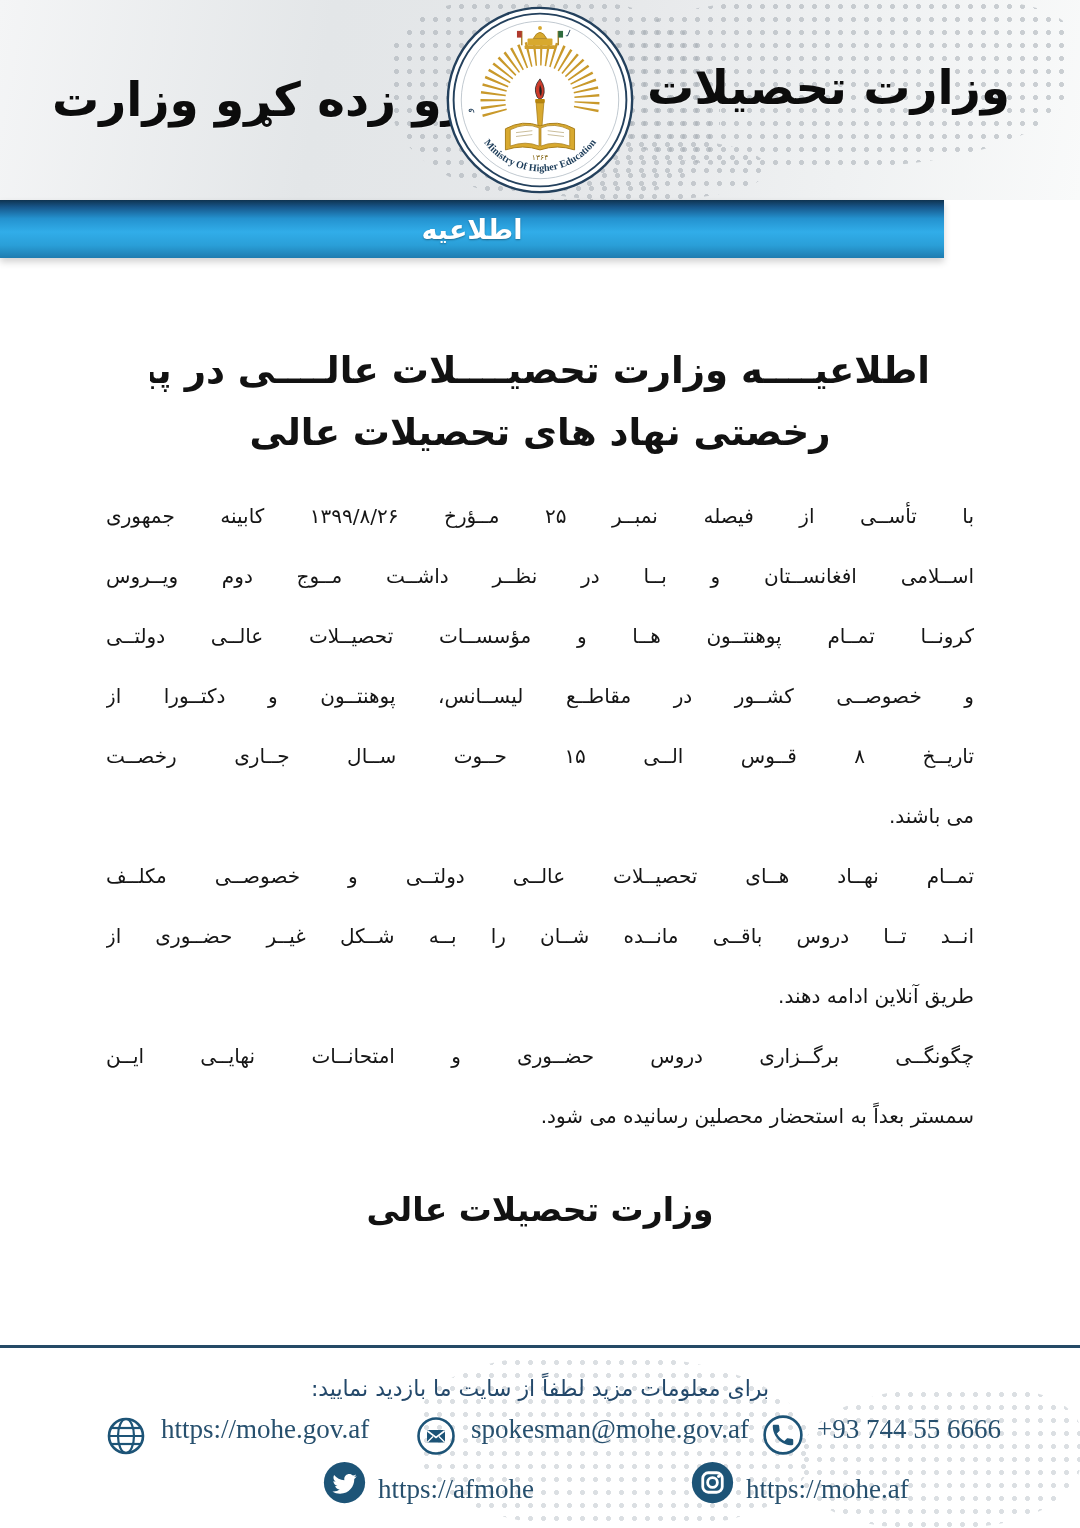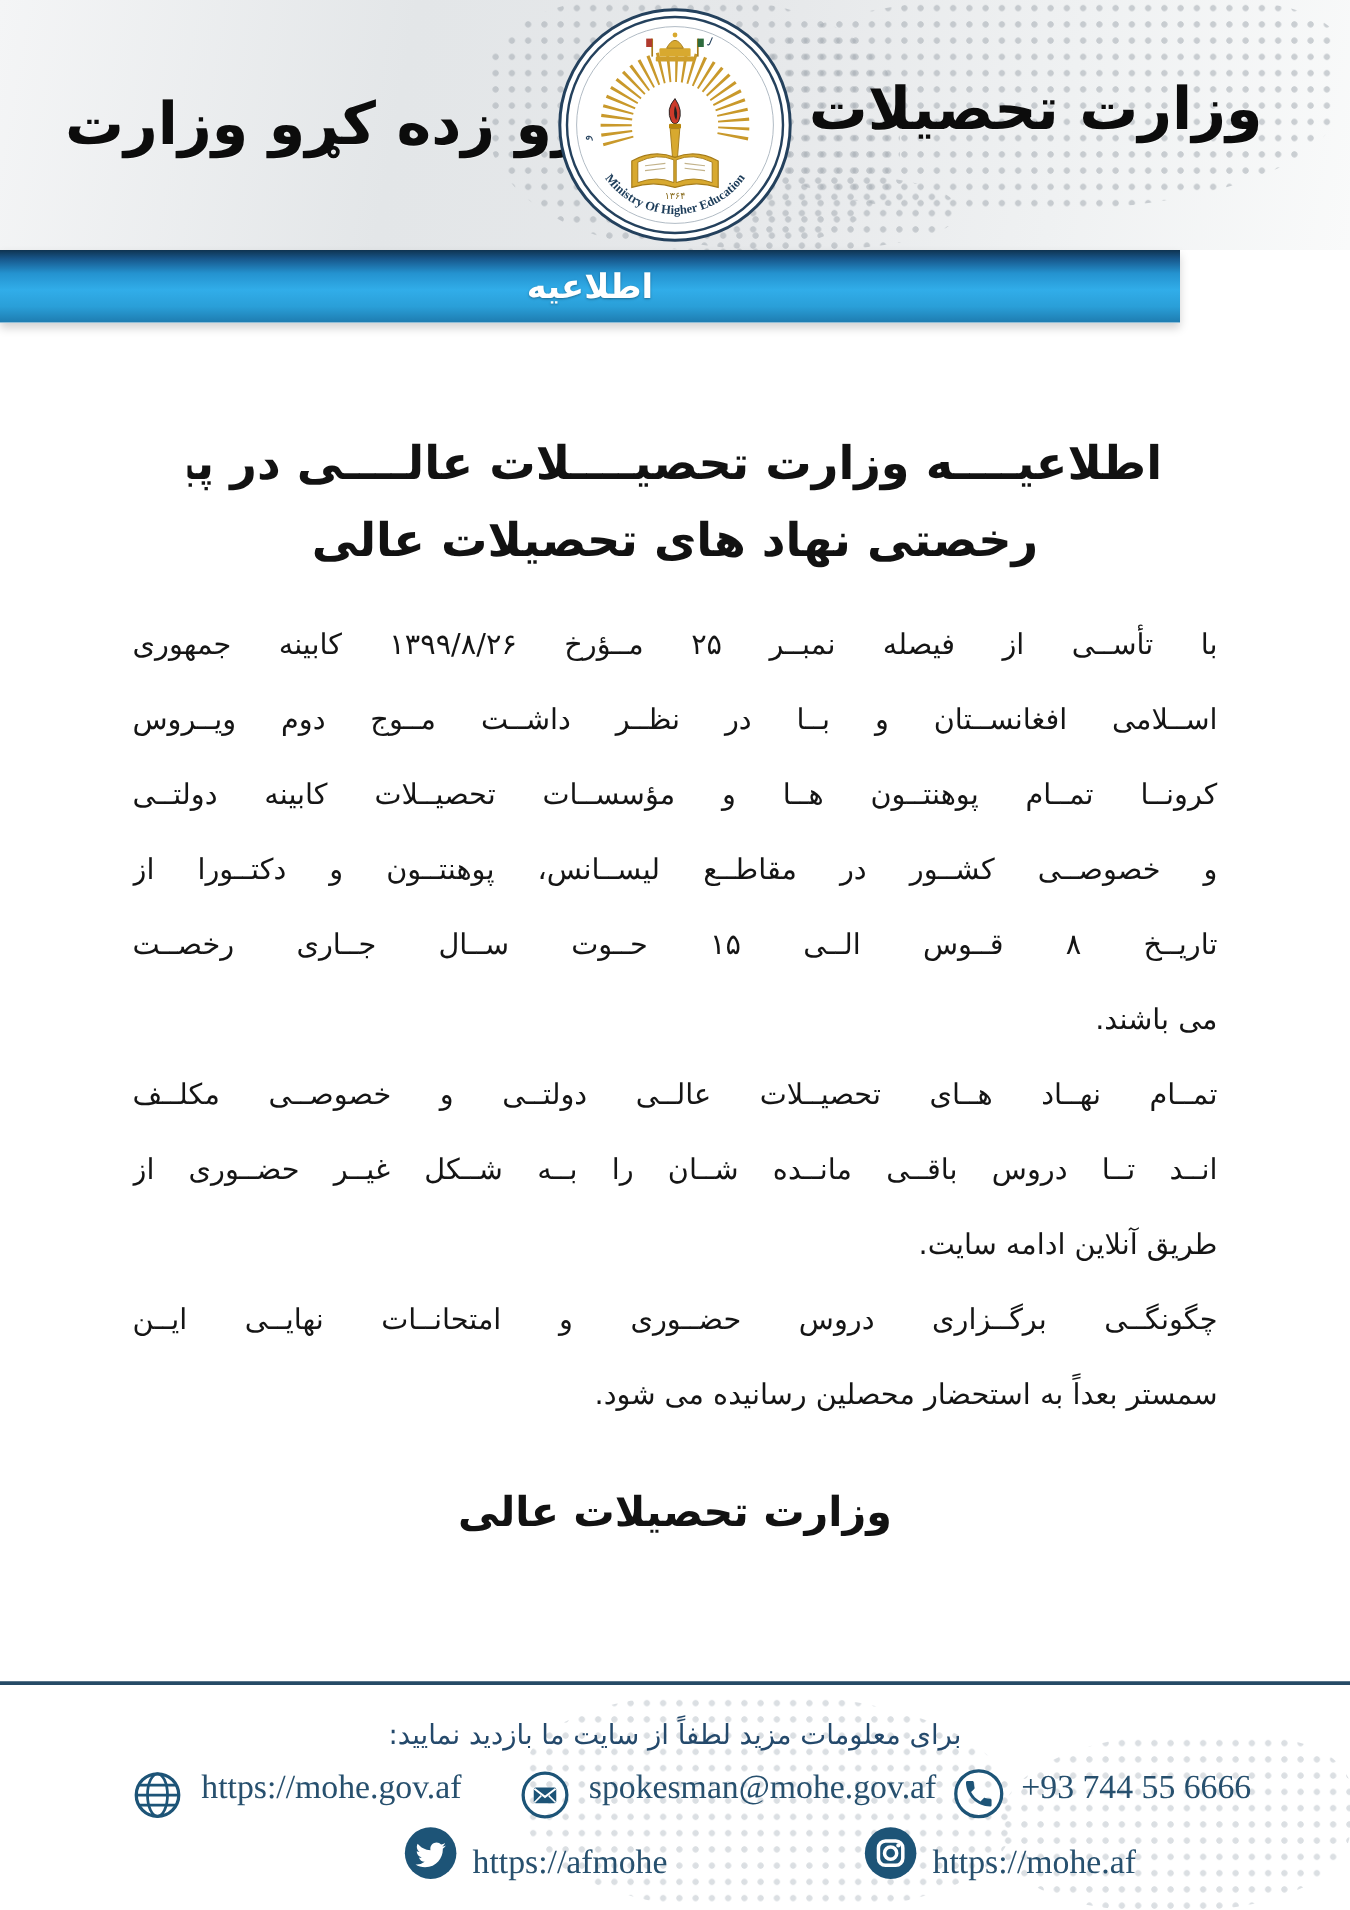--- a/index.html
+++ b/index.html
@@ -39,21 +39,21 @@
   .banner-label { color:#ffffff; font-size:27px; font-weight:bold; text-shadow:0 1px 2px rgba(0,0,0,.35); }
 
   
   .doc-title { position:absolute; top:340px; left:150px; right:150px; z-index:2; }
   .tline {
     text-align:center; white-space:nowrap; overflow:hidden;
     font-size:37px; font-weight:bold; color:#121212; line-height:62px;
   }
   .body-text { position:absolute; top:486px; left:106px; right:106px; z-index:2; }
   .pline {
-    font-size:23px; color:#151515; line-height:60px; height:60px;
+    font-size:20px; color:#151515; line-height:60px; height:60px;
     white-space:nowrap; overflow:hidden;
     text-align:justify; text-align-last:justify;
   }
   .pline.short { text-align:right; text-align-last:right; }
   .signature {
     position:absolute; top:1190px; left:0; right:0; z-index:2;
     text-align:center; font-size:33px; font-weight:bold; color:#121212;
   }
 
   
@@ -157,27 +157,27 @@
   </div>
 
   <div class="doc-title">
     <div class="tline">اطلاعیــــه وزارت تحصیــــلات عالــــی در پیونــــد بــــه</div>
     <div class="tline">رخصتی نهاد های تحصیلات عالی</div>
   </div>
 
   <div class="body-text">
     <div class="pline">با تأســی از فیصله نمبــر ۲۵ مــؤرخ ۱۳۹۹/۸/۲۶ کابینه جمهوری</div>
     <div class="pline">اســلامی افغانســتان و بــا در نظــر داشــت مــوج دوم ویــروس</div>
-    <div class="pline">کرونــا تمــام پوهنتــون هــا و مؤسســات تحصیــلات کابینه دولتــی</div>
+    <div class="pline">کرونــا تمــام پوهنتــون هــا و مؤسســات تحصیــلات عالــی دولتــی</div>
     <div class="pline">و خصوصــی کشــور در مقاطــع لیســانس، پوهنتــون و دکتــورا از</div>
     <div class="pline">تاریــخ ۸ قــوس الــی ۱۵ حــوت ســال جــاری رخصــت</div>
     <div class="pline short">می باشند.</div>
     <div class="pline">تمــام نهــاد هــای تحصیــلات عالــی دولتــی و خصوصــی مکلــف</div>
     <div class="pline">انــد تــا دروس باقــی مانــده شــان را بــه شــکل غیــر حضــوری از</div>
-    <div class="pline short">طریق آنلاین ادامه سایت.</div>
+    <div class="pline short">طریق آنلاین ادامه دهند.</div>
     <div class="pline">چگونگــی برگــزاری دروس حضــوری و امتحانــات نهایــی ایــن</div>
     <div class="pline short">سمستر بعداً به استحضار محصلین رسانیده می شود.</div>
   </div>
 
   <div class="signature">وزارت تحصیلات عالی</div>
 
   <div class="footer">
     <div class="dots f1"></div>
     <div class="dots f2"></div>
 

